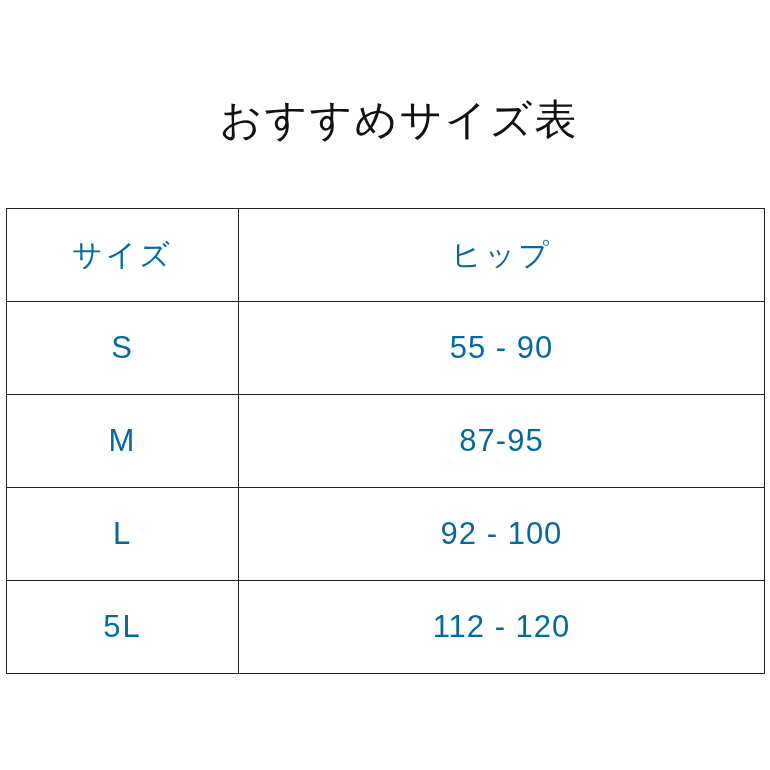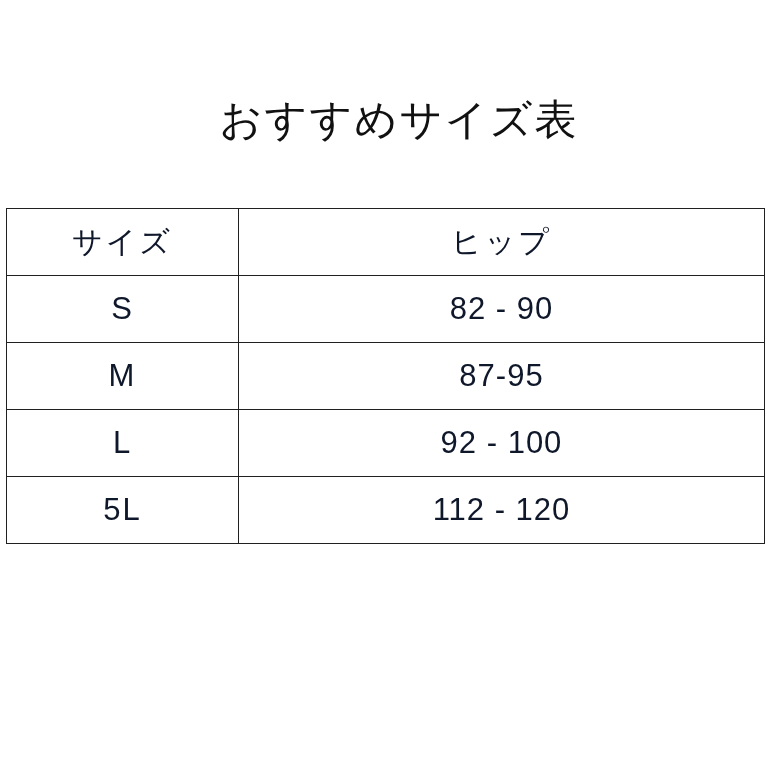--- a/index.html
+++ b/index.html
@@ -39,22 +39,22 @@
     left: 6px;
     width: 758px;
     border-collapse: collapse;
     table-layout: fixed;
   }
   .size-table td,
   .size-table th {
     border: 1px solid #202020;
     text-align: center;
     font-weight: 400;
-    color: #0f172a;
-    padding: 0;
+    color: #0369a1;
+    padding: 13px;
     height: 66px;
     vertical-align: middle;
   }
   .col-size { width: 232px; }
   .col-hip  { width: 526px; }
 
   .size-table thead th {
     font-size: 30px;
     letter-spacing: 3px;
   }
@@ -80,21 +80,21 @@
     </colgroup>
     <thead>
       <tr>
         <th>サイズ</th>
         <th>ヒップ</th>
       </tr>
     </thead>
     <tbody>
       <tr>
         <td class="label-cell">S</td>
-        <td>82 - 90</td>
+        <td>55 - 90</td>
       </tr>
       <tr>
         <td class="label-cell">M</td>
         <td>87-95</td>
       </tr>
       <tr>
         <td class="label-cell">L</td>
         <td>92 - 100</td>
       </tr>
       <tr>

